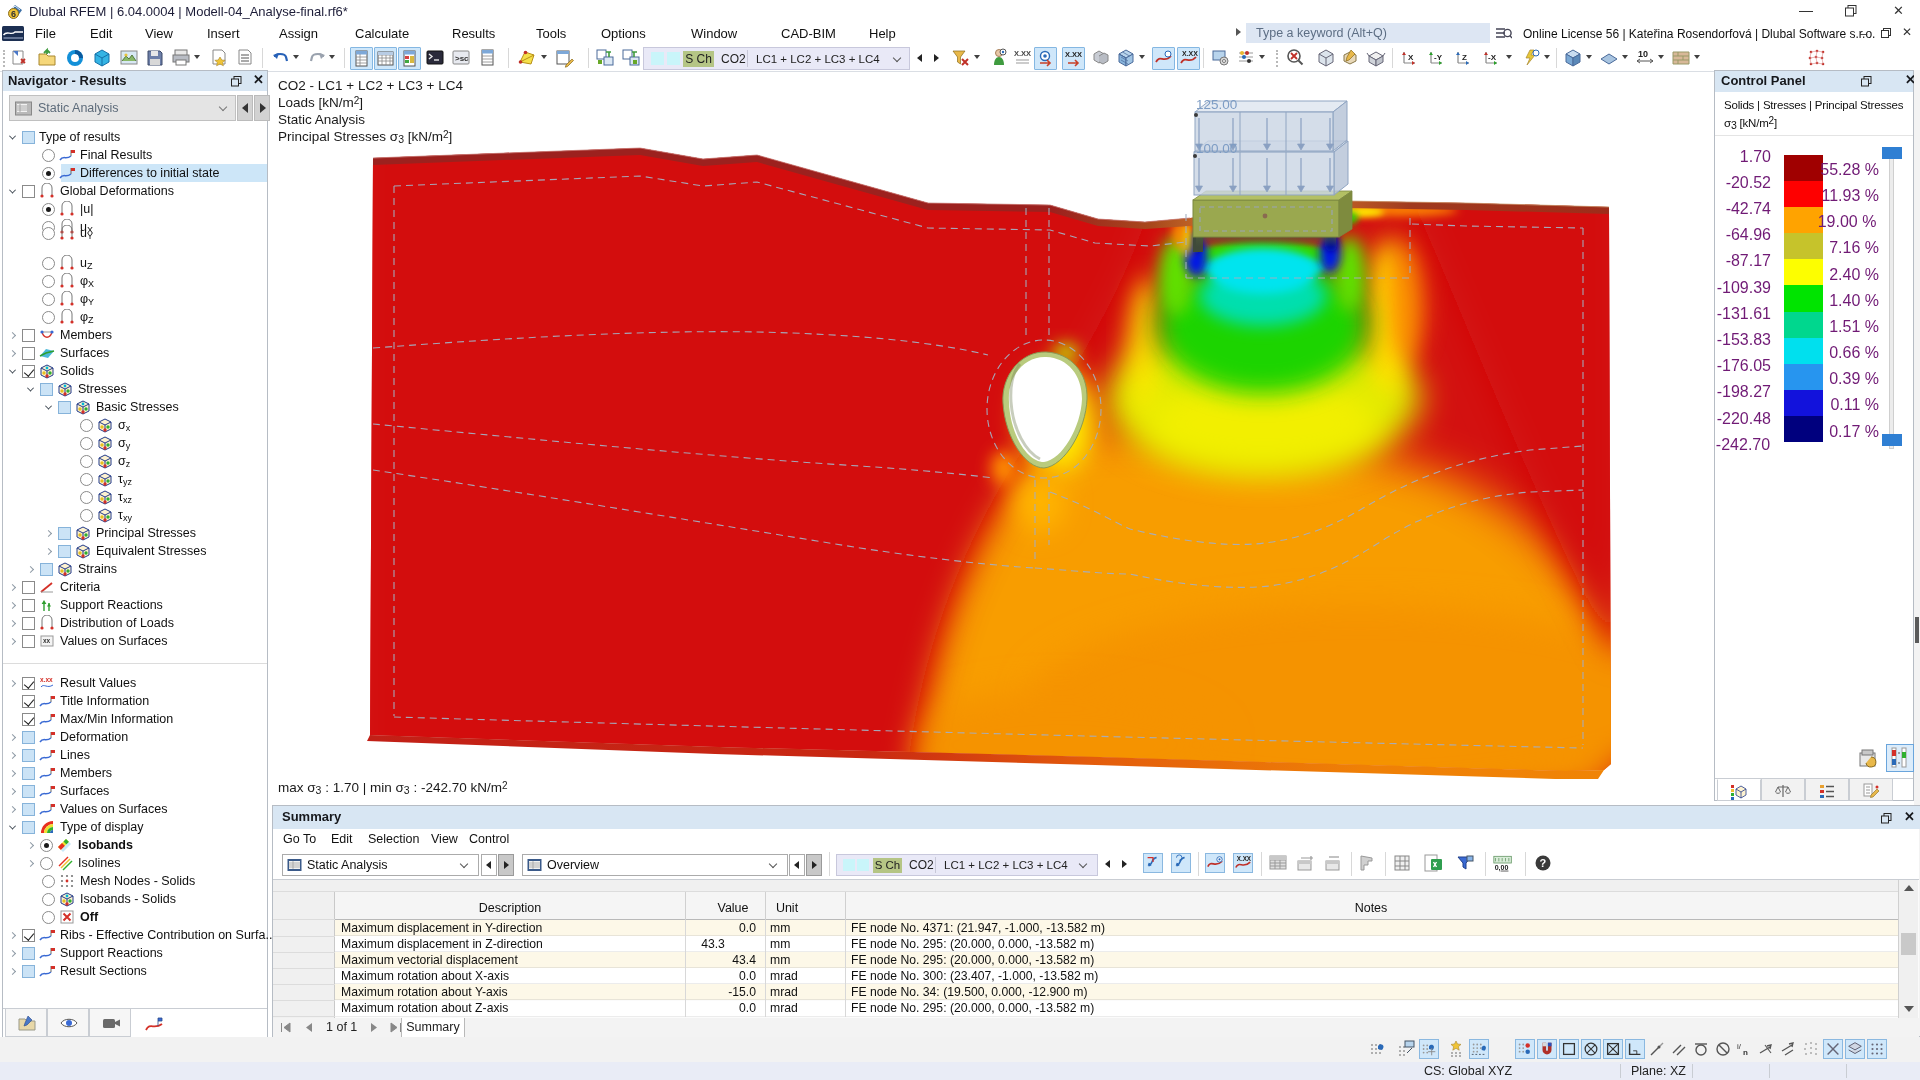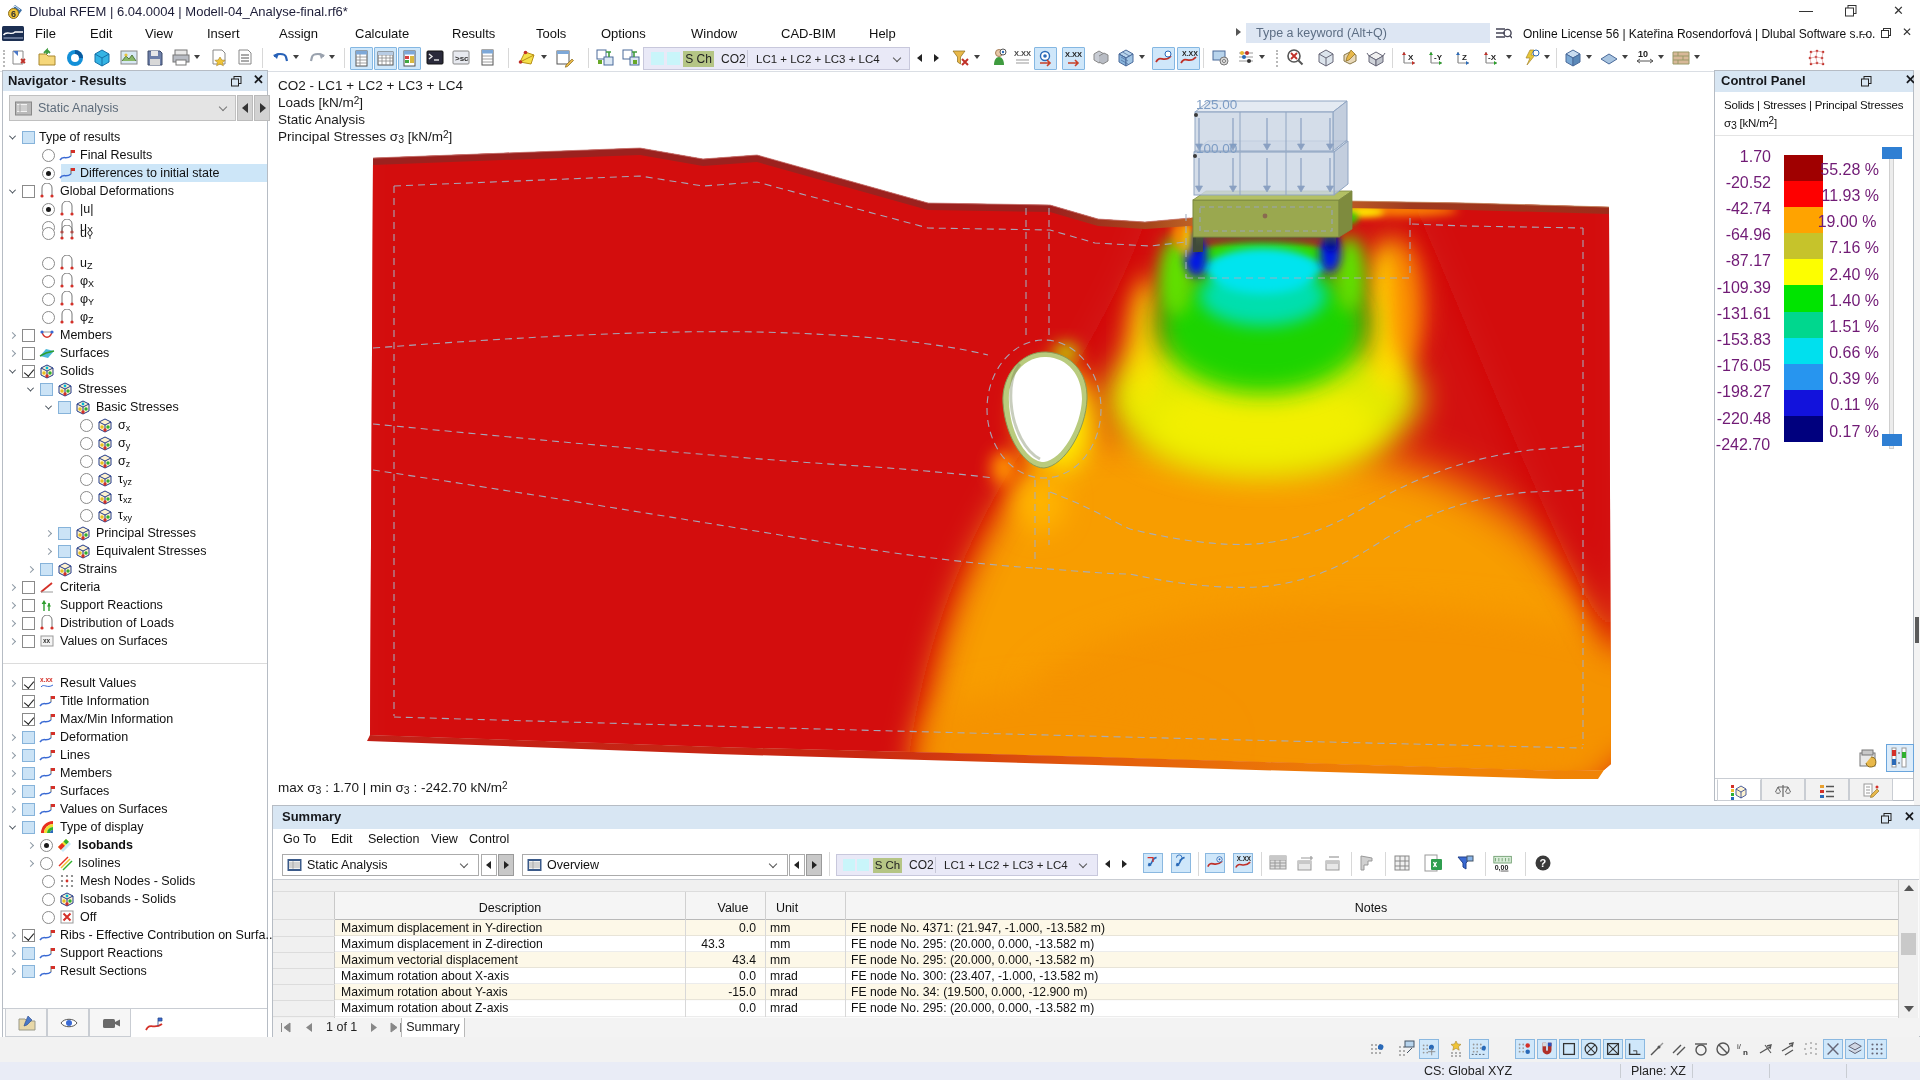--- a/index.html
+++ b/index.html
@@ -959,21 +959,21 @@
           <circle cx="8" cy="5" r="1.4" fill="#00b8d8"></circle>
         </svg>
         <b style="font-weight:normal">Isobands - Solids</b>
       </div>
 <div class="tr" style="top:837px;left:39px">
         <s class="rd"></s>
         <svg class="ic" viewBox="0 0 16 16">
           <rect x="2" y="2" width="12" height="12" fill="#fff" stroke="#999"></rect>
           <path d="M4.5 4.5 l7 7 m0 -7 l-7 7" stroke="#d43028" stroke-width="2"></path>
         </svg>
-        <b style="font-weight:normal">Off</b>
+        <b style="font-weight:bold">Off</b>
       </div>
 <div class="tr" style="top:855px;left:3px">
         <s class="ch"></s>
         <s class="cb ck"></s>
         <svg class="ic" viewBox="0 0 16 16">
           <path d="M1 13 C4 8 7 13 12 9" stroke="#3a6ad4" stroke-width="1.5" fill="none"></path>
           <path d="M12 9 v-6" stroke="#666"></path>
           <path d="M12 3 h4 v3 h-4 Z" fill="#d43028"></path>
         </svg>
         <b style="font-weight:normal">Ribs - Effective Contribution on Surfa...</b>

